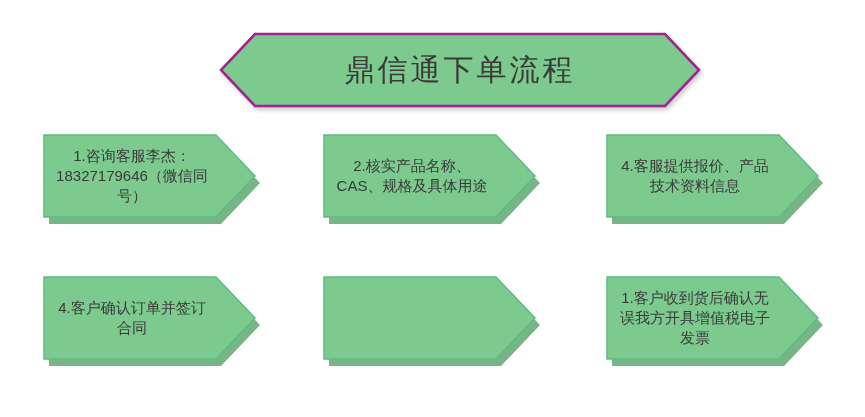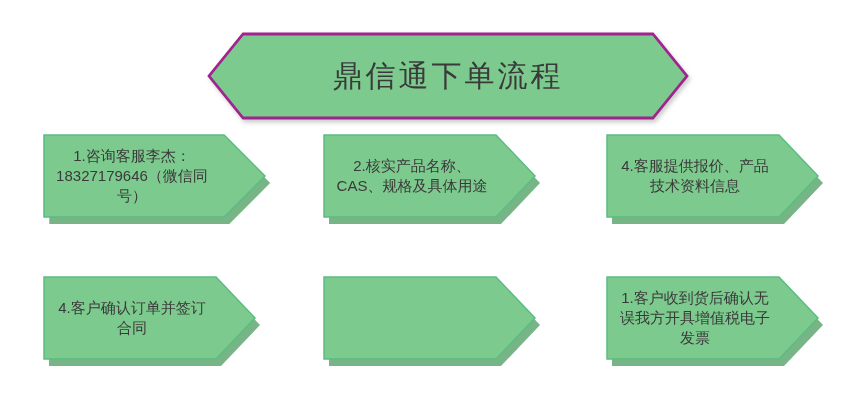--- a/index.html
+++ b/index.html
@@ -14,24 +14,24 @@
     position: relative;
     overflow: hidden;
   }
   .canvas {
     position: absolute;
     inset: 0;
   }
   
   .banner {
     position: absolute;
-    left: 209px;
+    left: 221px;
     top: 34px;
     width: 478px;
-    height: 84px;
+    height: 72px;
   }
   .banner svg {
     position: absolute;
     left: 0;
     top: 0;
     width: 100%;
     height: 100%;
     overflow: visible;
     filter: drop-shadow(2px 3px 2px rgba(110, 110, 110, 0.35));
   }
@@ -85,21 +85,21 @@
     align-items: center;
     justify-content: center;
     text-align: center;
     font-size: 15px;
     line-height: 1.35;
     color: var(--text, #3a3a3a);
     padding: 2px 6px;
     box-sizing: border-box;
   }
   
-  .pos-1 { left: 44px;  top: 135px; padding-left: 10px; }
+  .pos-1 { left: 44px;  top: 135px; }
   .pos-2 { left: 324px; top: 135px; }
   .pos-3 { left: 607px; top: 135px; }
   .pos-4 { left: 44px;  top: 277px; text-decoration: underline; }
   .pos-5 { left: 324px; top: 277px; }
   .pos-6 { left: 607px; top: 277px; }
 </style>
 </head>
 <body>
 
 <div class="canvas">

